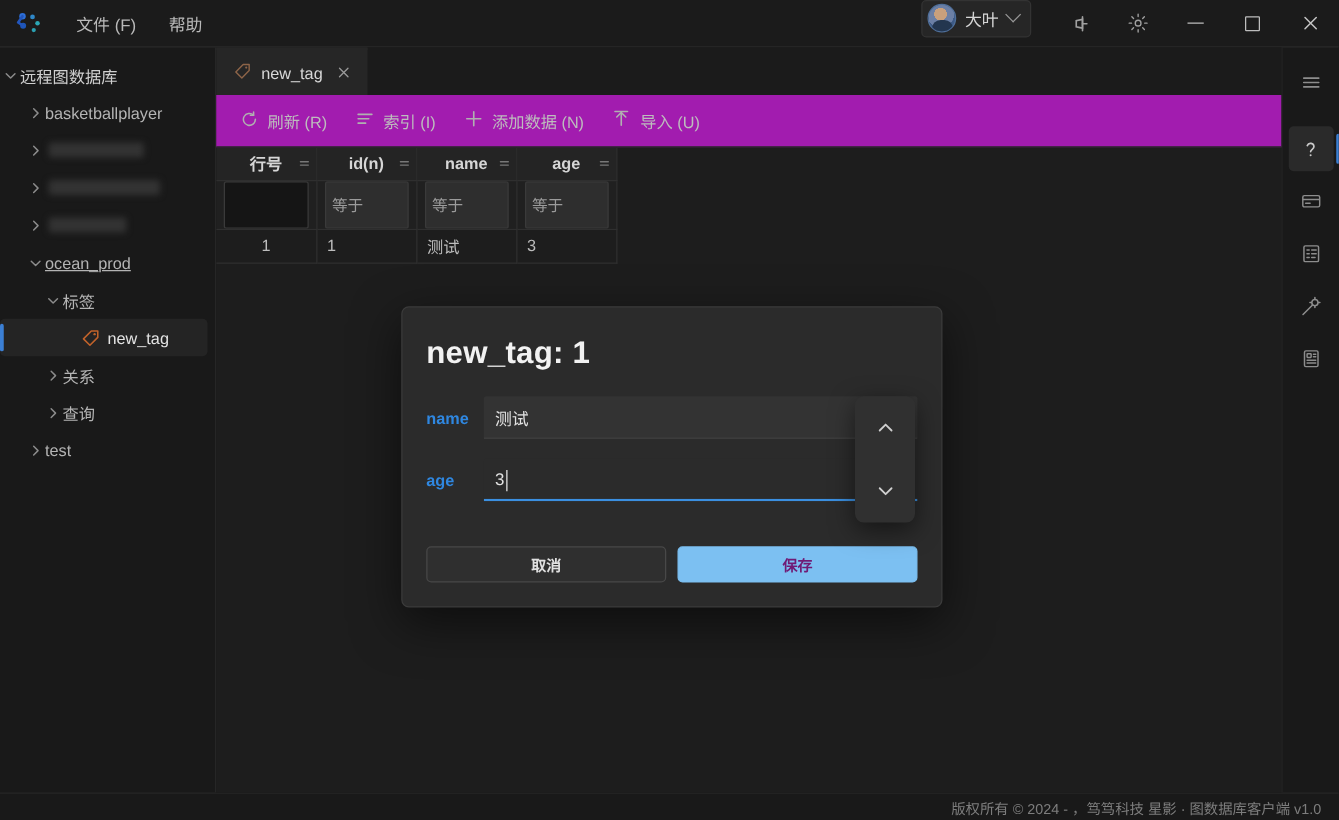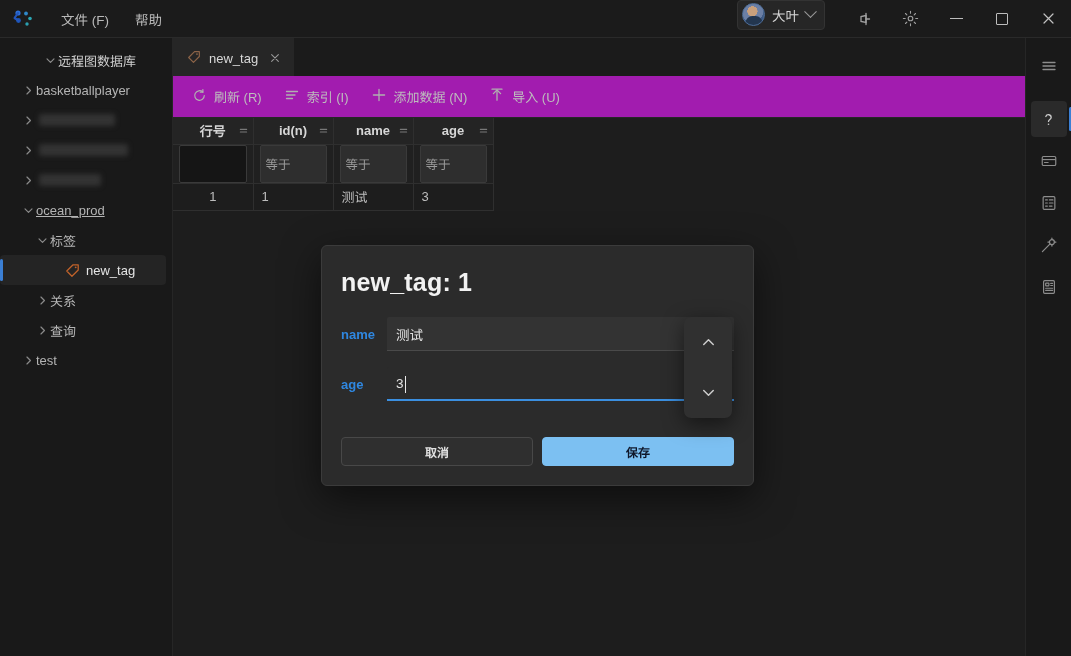--- a/index.html
+++ b/index.html
@@ -178,21 +178,21 @@
     position: absolute; left: 18px; top: 9px; width: 1px; height: 17px; background: #e8e8e8;
   }
   .modal-actions {
     display: flex; gap: 9px; padding: 14px 19px 19px 19px;
   }
   .btn {
     flex: 1 1 0; height: 29px; border-radius: 4px; font-size: 12px;
     display: flex; align-items: center; justify-content: center; font-weight: bold;
   }
   .btn-cancel { background: #2f2f2f; border: 1px solid #484848; color: #e0e0e0; }
-  .btn-save { background: #7cc0f2; color: #0f172a; border: 1px solid #7cc0f2; }
+  .btn-save { background: #7cc0f2; color: #701a75; border: 1px solid #7cc0f2; }
 
   
   .spinner-pop {
     position: absolute; left: 684px; top: 285px; width: 48px; height: 101px;
     background: #303030; border-radius: 7px; box-shadow: 0 6px 20px rgba(0,0,0,.5);
     display: flex; flex-direction: column; pointer-events: auto; z-index: 5;
   }
   .spin-btn { flex: 1 1 50%; display: flex; align-items: center; justify-content: center; color: #cfcfcf; border-radius: 7px; }
 </style>
 </head>
@@ -247,21 +247,21 @@
           <path d="M3.2 3.2 L12.8 12.8 M12.8 3.2 L3.2 12.8"></path>
         </svg>
       </div>
     </div>
   </div>
 
   <div class="body">
 
     <div class="sidebar">
       <div id="tree-host">
-          <div class="tree-node" style="padding-left: 14px; margin-left: 28px;">
+          <div class="tree-node" style="padding-left: 0;">
             <span class="twisty open">
               <svg width="11" height="11" viewBox="0 0 12 12" fill="none" stroke="currentColor" stroke-width="1.3" stroke-linecap="round" stroke-linejoin="round">
                 <path d="M4.3 2.2 L8.1 6 L4.3 9.8"></path>
               </svg>
             </span>
             <span class="node-label" style="color: rgb(207, 207, 207);">远程图数据库</span>
           </div>
           <div class="tree-node" style="padding-left: 20px;">
             <span class="twisty">
               <svg width="11" height="11" viewBox="0 0 12 12" fill="none" stroke="currentColor" stroke-width="1.3" stroke-linecap="round" stroke-linejoin="round">
@@ -493,20 +493,23 @@
       <div class="rail-btn">
         <svg width="18" height="18" viewBox="0 0 20 20" fill="none" stroke="currentColor" stroke-width="1.3">
           <rect x="4" y="3" width="12" height="14" rx="1.2"></rect>
           <rect x="6.3" y="5.6" width="3.6" height="3.2" rx=".5"></rect>
           <path d="M11.9 6h2.1M11.9 8.3h2.1M6.3 11.4h7.7M6.3 13.8h7.7" stroke-linecap="round"></path>
         </svg>
       </div>
     </div>
   </div>
 
+  <div class="footer">
+    <span class="footer-text">版权所有 © 2024 - ，笃笃科技  星影 · 图数据库客户端  v1.0</span>
+  </div>
 
   <div class="modal-layer">
     <div class="modal">
       <div class="modal-body">
         <div class="modal-title">new_tag: 1</div>
 
         <div class="field-row">
           <div class="field-label">name</div>
           <div class="field-box">
             <input class="field-input" value="测试" style="">

